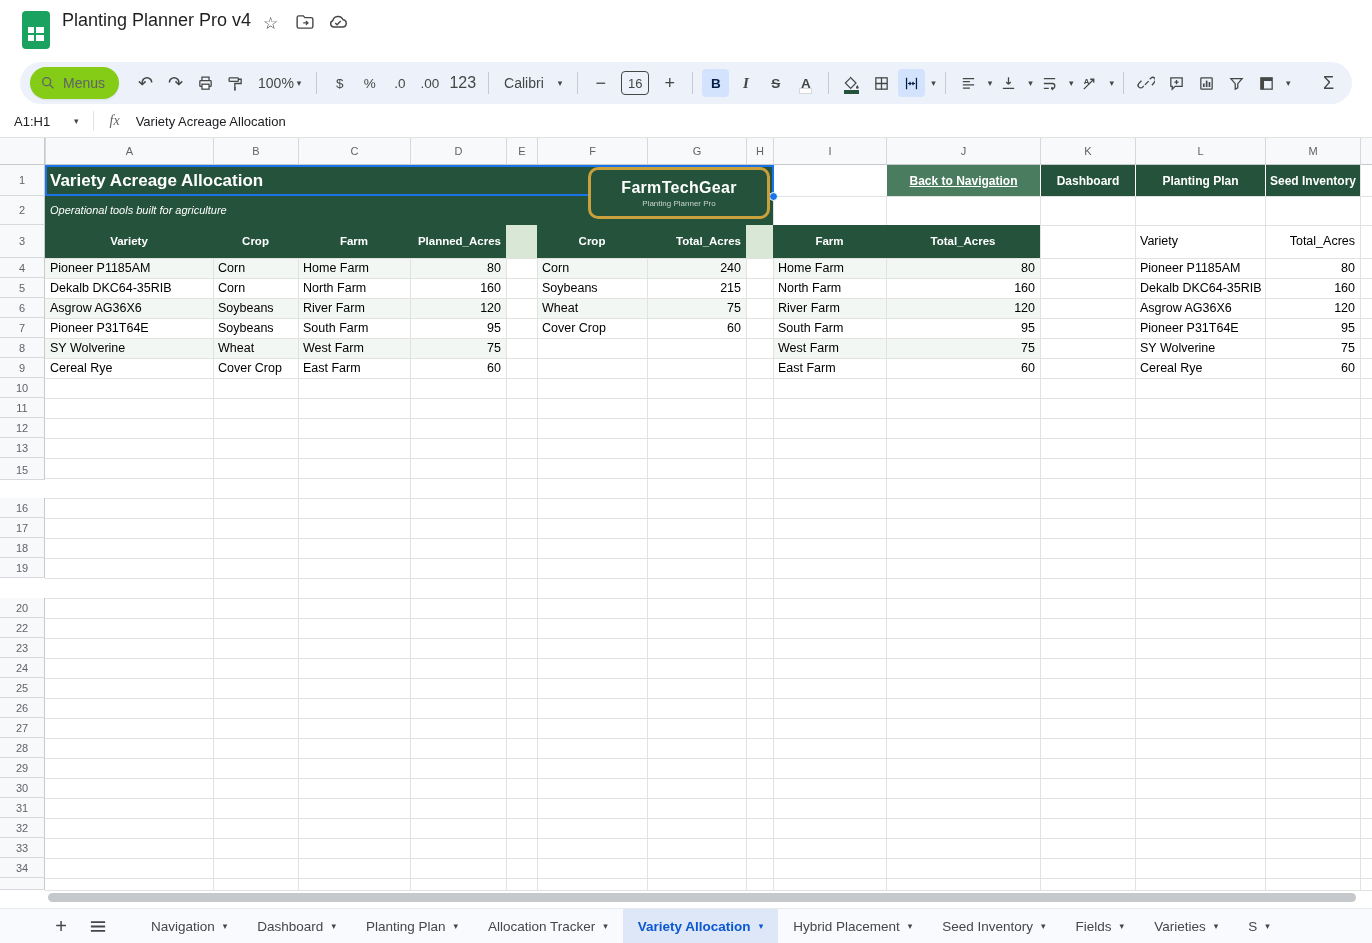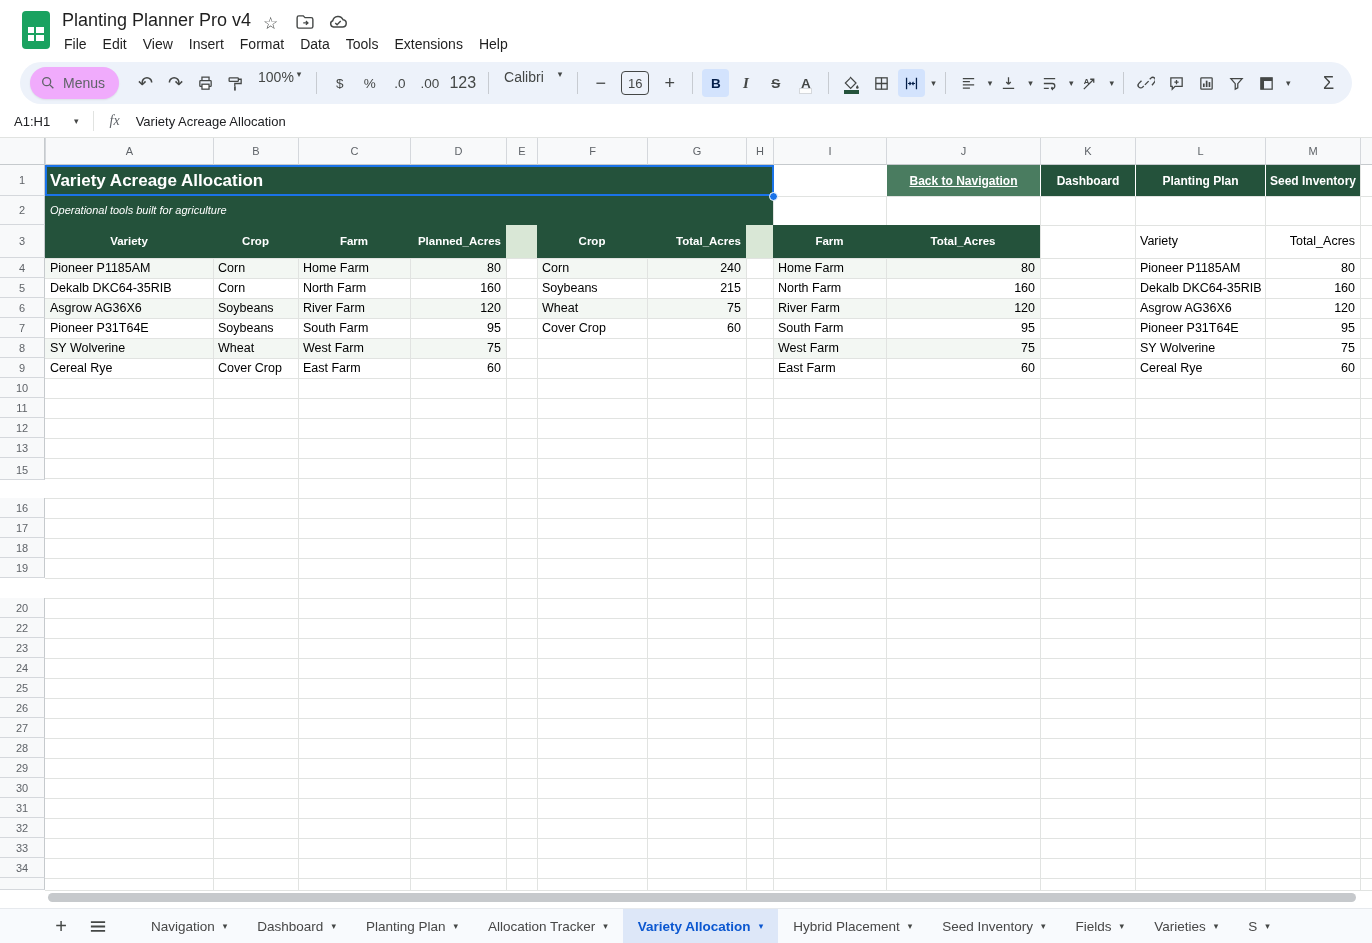--- a/index.html
+++ b/index.html
@@ -11,34 +11,34 @@
   .titlebar{position:absolute;left:0;top:0;width:100%;height:60px;background:#fff;}
   .sheets-logo{position:absolute;left:21px;top:10px;}
   .doc-title{position:absolute;left:62px;top:10px;font-size:18px;color:#1f1f1f;white-space:nowrap;}
   .tb-ico{position:absolute;top:13px;font-size:17px;color:#444746;}
   .menubar{position:absolute;left:56px;top:33px;display:flex;font-size:14px;color:#1f1f1f;}
   .menubar span{padding:3px 8px;border-radius:8px;cursor:default;}
 
   
   .toolbar{position:absolute;left:20px;top:62px;width:1332px;height:42px;background:var(--toolbar-bg);
            border-radius:21px;display:flex;align-items:center;gap:3px;padding:0 10px;}
-  .tb-pill{height:32px;background:#f0abfc;border-radius:16px;display:flex;align-items:center;gap:7px;
+  .tb-pill{height:32px;background:#84cc16;border-radius:16px;display:flex;align-items:center;gap:7px;
            padding:0 14px 0 10px;margin-right:10px;color:#5f6368;font-size:14px;box-shadow:0 1px 2px rgba(0,0,0,.08);}
   .tbtn{position:relative;height:28px;min-width:27px;padding:0 3px;display:flex;align-items:center;justify-content:center;
         border-radius:4px;color:#444746;font-size:13.5px;font-weight:bold;}
   .tbtn.reg{font-weight:normal;}
   .tbtn.big{font-size:18px;font-weight:normal;}
   .tbtn.active{background:var(--highlight);color:#041e49;}
   .tbtn.italic{font-style:italic;font-family:"Liberation Serif","DejaVu Serif",serif;font-size:15px;}
   .tbtn.strike span{text-decoration:line-through;}
   .tbtn.tcolor::after{content:"";position:absolute;bottom:3px;left:7px;right:7px;height:4px;background:#fdfdfd;border:1px solid #d5d8dc;}
   .tbtn.fillc::after{content:"";position:absolute;bottom:3px;left:6px;right:6px;height:4px;background:var(--dark-green);}
   .caret{font-size:9px;color:#444746;margin-left:3px;}
   .tb-div{width:1px;height:22px;background:#c7cbd1;margin:0 6px;}
-  .tb-zoom,.tb-font{display:flex;font-size:14px;color:#444746;padding:0 6px;height:28px;border-radius:4px;}
+  .tb-zoom,.tb-font{display:flex;align-items:center;font-size:14px;color:#444746;padding:0 6px;height:28px;border-radius:4px;}
   .tb-size{width:28px;height:24px;border:1px solid #444746;border-radius:4px;display:flex;align-items:center;
            justify-content:center;font-size:13px;color:#444746;margin:0 4px;}
   .tb-flex{flex:1;}
   .svg-i{display:block;}
 
   
   .formulabar{position:absolute;left:0;top:105px;width:100%;height:33px;background:#fff;
               border-bottom:1px solid #e1e3e1;display:flex;align-items:center;}
   .namebox{width:74px;padding-left:14px;font-size:13px;color:#202124;}
   .nb-caret{font-size:9px;color:#444746;margin-right:14px;}
@@ -110,31 +110,20 @@
           <path d="M1 3a2 2 0 0 1 2-2h5l2 2h7a2 2 0 0 1 2 2v8a2 2 0 0 1-2 2H3a2 2 0 0 1-2-2z" fill="none" stroke="#444746" stroke-width="1.6"></path>
           <path d="M8 9h5m-2-2.2L13.4 9 11 11.2" fill="none" stroke="#444746" stroke-width="1.4"></path>
         </svg>
     </span>
     <span class="tb-ico" style="left:328px;top:15px">
       <svg class="svg-i" width="20" height="14" viewBox="0 0 22 15">
           <path d="M6 13h10a4 4 0 0 0 .6-7.96A6 6 0 0 0 5.2 6.1 3.6 3.6 0 0 0 6 13z" fill="none" stroke="#444746" stroke-width="1.6"></path>
           <path d="M8 8.5l2 2 4-4" fill="none" stroke="#444746" stroke-width="1.6"></path>
         </svg>
     </span>
-    <div class="menubar">
-      <span>File</span>
-      <span>Edit</span>
-      <span>View</span>
-      <span>Insert</span>
-      <span>Format</span>
-      <span>Data</span>
-      <span>Tools</span>
-      <span>Extensions</span>
-      <span>Help</span>
-    </div>
   </div>
 
   <div class="toolbar">
     <div class="tb-pill">
       <span>
         <svg class="svg-i" width="16" height="16" viewBox="0 0 24 24">
             <circle cx="10" cy="10" r="6" fill="none" stroke="#5f6368" stroke-width="2"></circle>
             <line x1="14.8" y1="14.8" x2="20" y2="20" stroke="#5f6368" stroke-width="2"></line>
           </svg>
       </span>
@@ -464,20 +453,24 @@
       <div class="cell" style="left: 1135px; top: 318px; width: 130px; text-align: left;">Pioneer P31T64E</div>
       <div class="cell" style="left: 1265px; top: 318px; width: 95px; text-align: right;">95</div>
       <div class="cell" style="left: 1135px; top: 338px; width: 130px; text-align: left;">SY Wolverine</div>
       <div class="cell" style="left: 1265px; top: 338px; width: 95px; text-align: right;">75</div>
       <div class="cell" style="left: 1135px; top: 358px; width: 130px; text-align: left;">Cereal Rye</div>
       <div class="cell" style="left: 1265px; top: 358px; width: 95px; text-align: right;">60</div>
       <div class="selection" style=""></div>
       <div class="sel-handle" style=""></div>
     </div>
 
+  <div class="brandbox">
+    <span class="brand">FarmTechGear</span>
+    <span class="tagline">Planting Planner Pro</span>
+  </div>
 
   <div class="hscroll"></div>
 
   <div class="tabbar">
     <span class="tab-add">+</span>
     <span class="tab-all">
       <svg class="svg-i" width="16" height="13" viewBox="0 0 18 14">
           <path d="M1 2h16M1 7h16M1 12h16" stroke="#444746" stroke-width="2"></path>
         </svg>
     </span>

